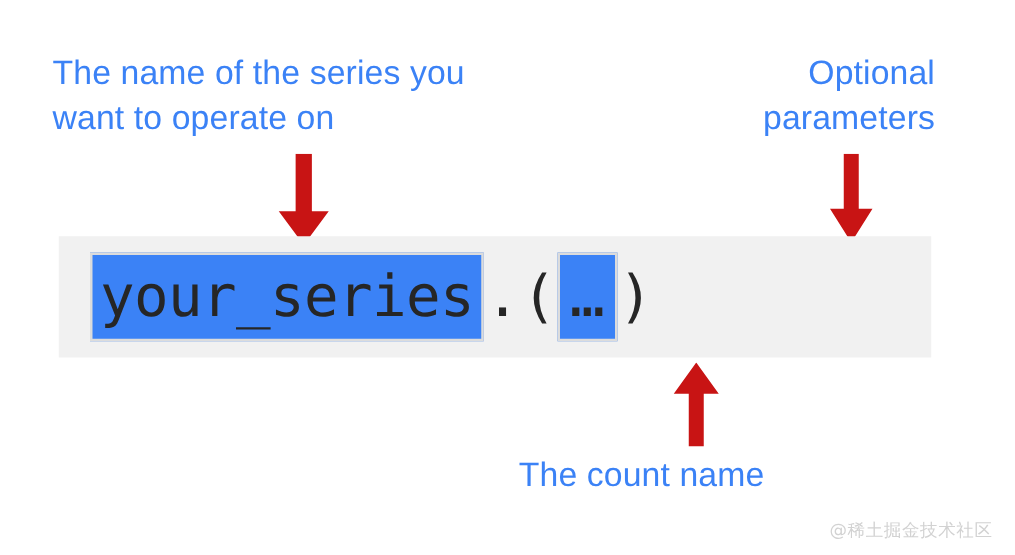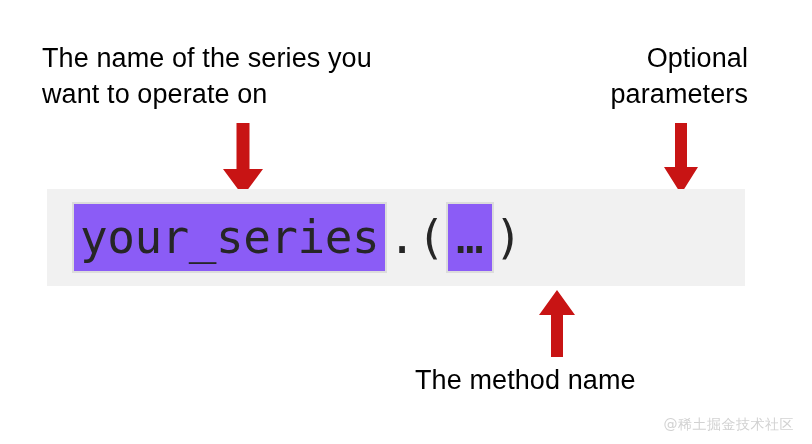--- a/index.html
+++ b/index.html
@@ -19,21 +19,21 @@
   .stage {
     position: absolute;
     inset: 0;
     width: 812px;
     height: 444px;
   }
 
   
   .caption {
     position: absolute;
-    color: #000000;
+    color: #3b82f6;
     font-family: "Liberation Sans", sans-serif;
     font-size: 27px;
     line-height: 36px;
     font-weight: 400;
     letter-spacing: 0.1px;
     white-space: pre-line;
   }
   #caption-series {
     left: 42px;
     top: 40px;
@@ -82,21 +82,21 @@
     font-family: "DejaVu Sans Mono", "Liberation Mono", monospace;
     font-size: 46px;
     line-height: 60px;
     color: #262626;
     letter-spacing: -0.5px;
     white-space: pre;
     display: inline-block;
   }
   .code-box {
     border: 2px solid #dcdcdc;
-    background: #8b5cf6;
+    background: #3b82f6;
     padding: 4px 6px 6px 6px;
     box-sizing: border-box;
     height: 71px;
     display: flex;
     align-items: center;
     justify-content: center;
   }
   .code-plain {
     padding: 4px 1px 6px 1px;
     display: flex;
@@ -163,17 +163,17 @@
         <span class="code-tok">)</span>
       </span>
 
     </div>
   </div>
 
   <svg class="arrow" style="left:537px; top:290px;" width="40" height="68" viewBox="0 0 40 68">
     <path d="M20 0 L38 25 H26 V67 H14 V25 H2 Z" fill="#c81414"></path>
   </svg>
 
-  <div class="caption" id="caption-method">The method name</div>
+  <div class="caption" id="caption-method">The count name</div>
 
   <div class="watermark">@稀土掘金技术社区</div>
 
 </div>
 
 </body></html>

